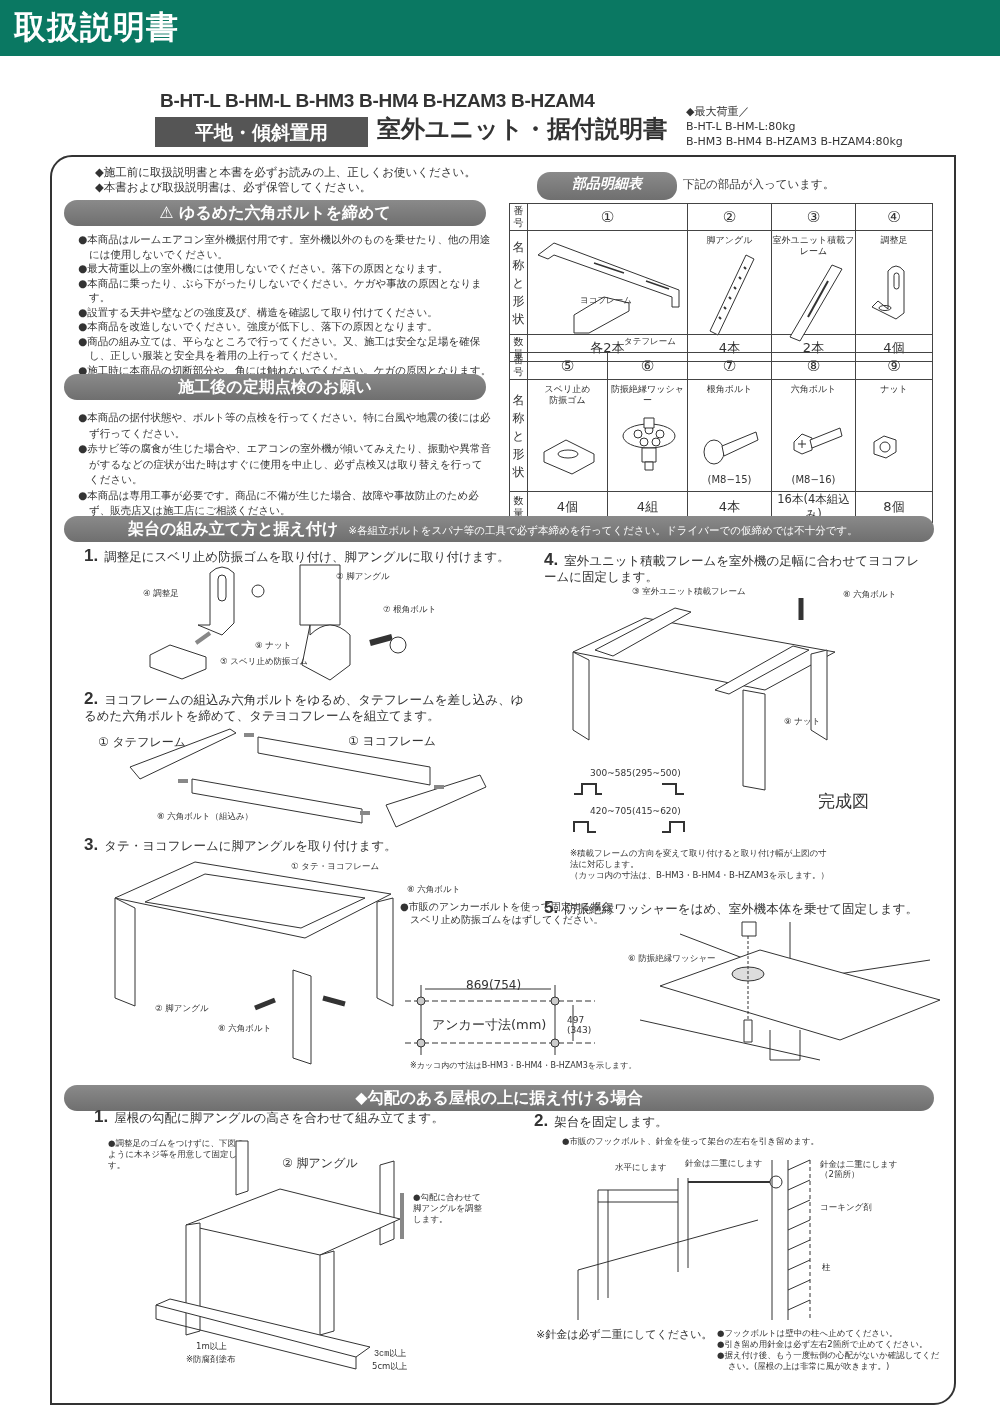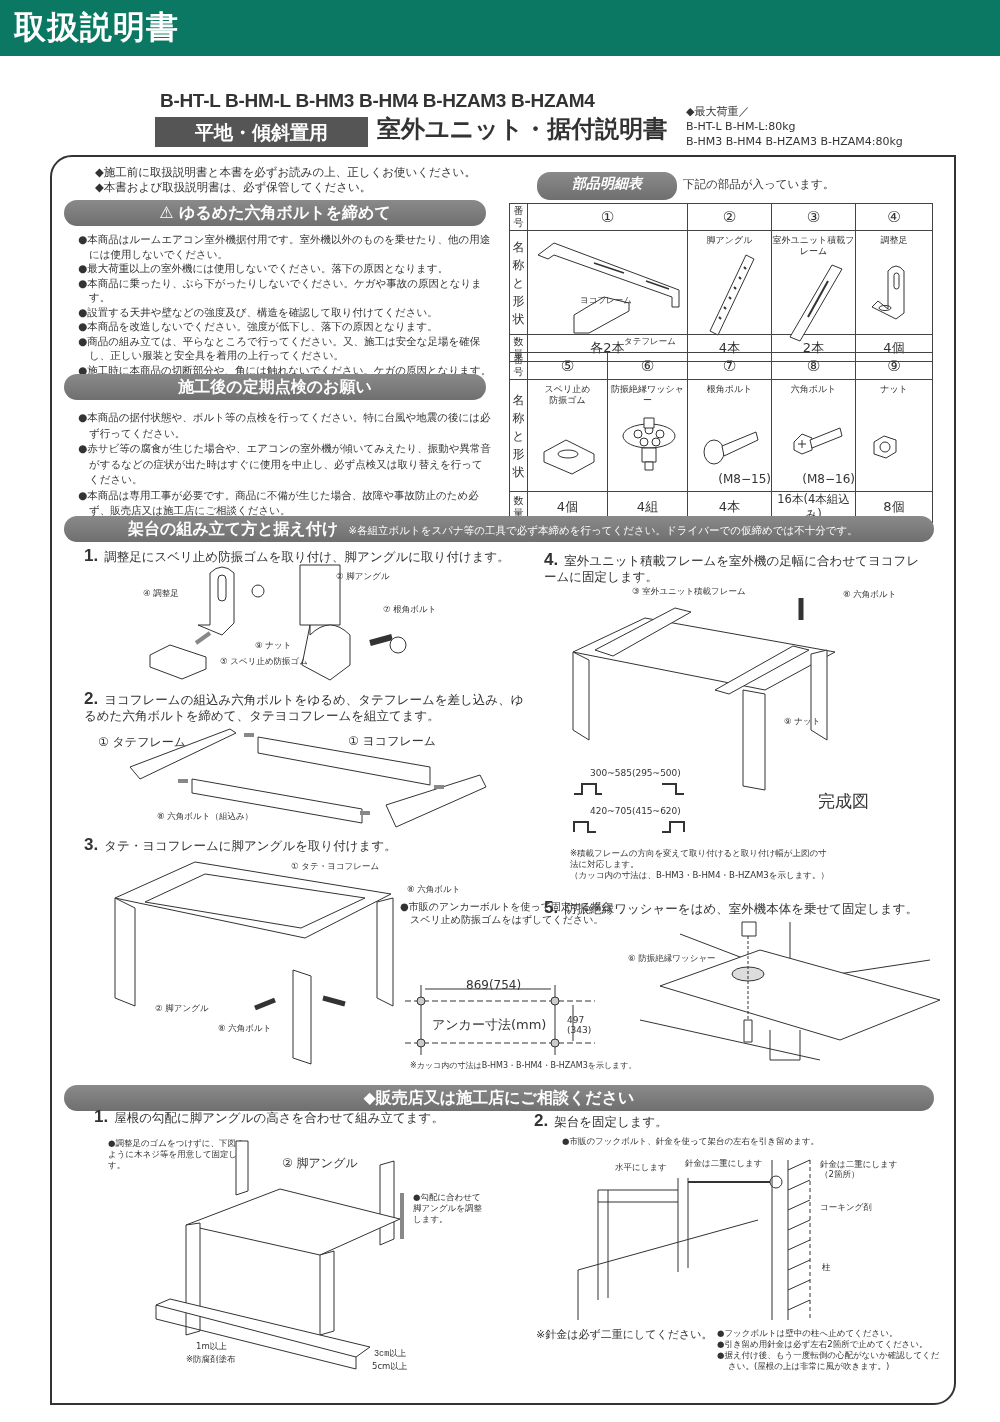--- a/index.html
+++ b/index.html
@@ -30,21 +30,21 @@
   .parts-note { position: absolute; left: 683px; top: 177px; font-size: 11.5px; color: #333; }
   table.parts { position: absolute; left: 509px; top: 203px; width: 424px; border-collapse: collapse; font-size: 11px; color: #333; }
   table.parts td { border: 1px solid #444; text-align: center; vertical-align: top; }
   td.rowhead { width: 18px; font-size: 10px; line-height: 12px; padding: 1px 0; vertical-align: middle !important; }
   td.rowhead.tall { font-size: 12px; line-height: 18px; }
   td.num { font-size: 15px; height: 22px; vertical-align: middle !important; }
   td.qty { font-size: 13px; height: 22px; vertical-align: middle !important; }
   td.shape { height: 104px; position: relative; font-size: 9px; line-height: 11px; padding-top: 4px; }
   td.shape2 { height: 112px; }
   .pname { display: block; }
-  .spec { position: absolute; bottom: 6px; left: 0; right: 0; font-size: 12px; text-align: right; }
+  .spec { position: absolute; bottom: 6px; left: 0; right: 0; font-size: 10px; }
 
   .step { position: absolute; font-size: 12.5px; color: #333; line-height: 16px; }
   .step b { font-size: 17px; margin-right: 6px; font-family: "Liberation Sans", sans-serif; }
   .lbl { position: absolute; font-size: 8.5px; color: #333; white-space: nowrap; }
   .lbl-m { font-size: 12px; }
   svg.ill { position: absolute; overflow: visible; }
   svg.ill * { vector-effect: non-scaling-stroke; }
   .big { position: absolute; font-size: 17px; color: #333; }
   .small-note { position: absolute; font-size: 8.5px; line-height: 11px; color: #333; }
 </style>
@@ -324,21 +324,21 @@
   <path d="M40 14 L160 60 M150 2 L150 50 Q152 60 172 58 L290 40" fill="none" stroke="#333"></path>
   <path d="M20 66 L120 30 L300 80 L200 120 Z" fill="#fff" stroke="#333"></path>
   <path d="M0 100 L180 140 M130 110 L130 140 L160 140 L160 110" fill="none" stroke="#333"></path>
   <rect x="102" y="2" width="14" height="14" fill="#fff" stroke="#333"></rect>
   <ellipse cx="108" cy="54" rx="16" ry="7" fill="#ddd" stroke="#333"></ellipse>
   <rect x="104" y="100" width="8" height="22" fill="#fff" stroke="#333"></rect>
   <line x1="108" y1="16" x2="108" y2="100" stroke="#333" stroke-dasharray="3 2"></line>
 </svg>
 <span class="lbl" style="left:628px;top:953px;">⑥ 防振絶縁ワッシャー</span>
 
-<div class="pill" style="left:64px; top:1085px; width:870px;">◆販売店又は施工店にご相談ください</div>
+<div class="pill" style="left:64px; top:1085px; width:870px;">◆勾配のある屋根の上に据え付ける場合</div>
 
 <div class="step" style="left:94px; top:1109px; width:420px;">
   <b>1.</b><span>屋根の勾配に脚アングルの高さを合わせて組み立てます。</span>
 </div>
 <div class="small-note" style="left:108px;top:1138px;width:140px;">●調整足のゴムをつけずに、下図のように木ネジ等を用意して固定します。</div>
 <svg class="ill" style="left:150px;top:1135px;" width="270" height="250">
   <path d="M86 6 L86 60 L98 56 L98 6 Z" fill="#fff" stroke="#333"></path>
   <path d="M230 30 L230 110 L244 104 L244 26 Z" fill="#fff" stroke="#333"></path>
   <path d="M36 90 L130 54 L250 84 L170 120 Z" fill="#fff" stroke="#333"></path>
   <path d="M36 90 L36 200 L50 196 L50 88 Z" fill="#fff" stroke="#333"></path>

